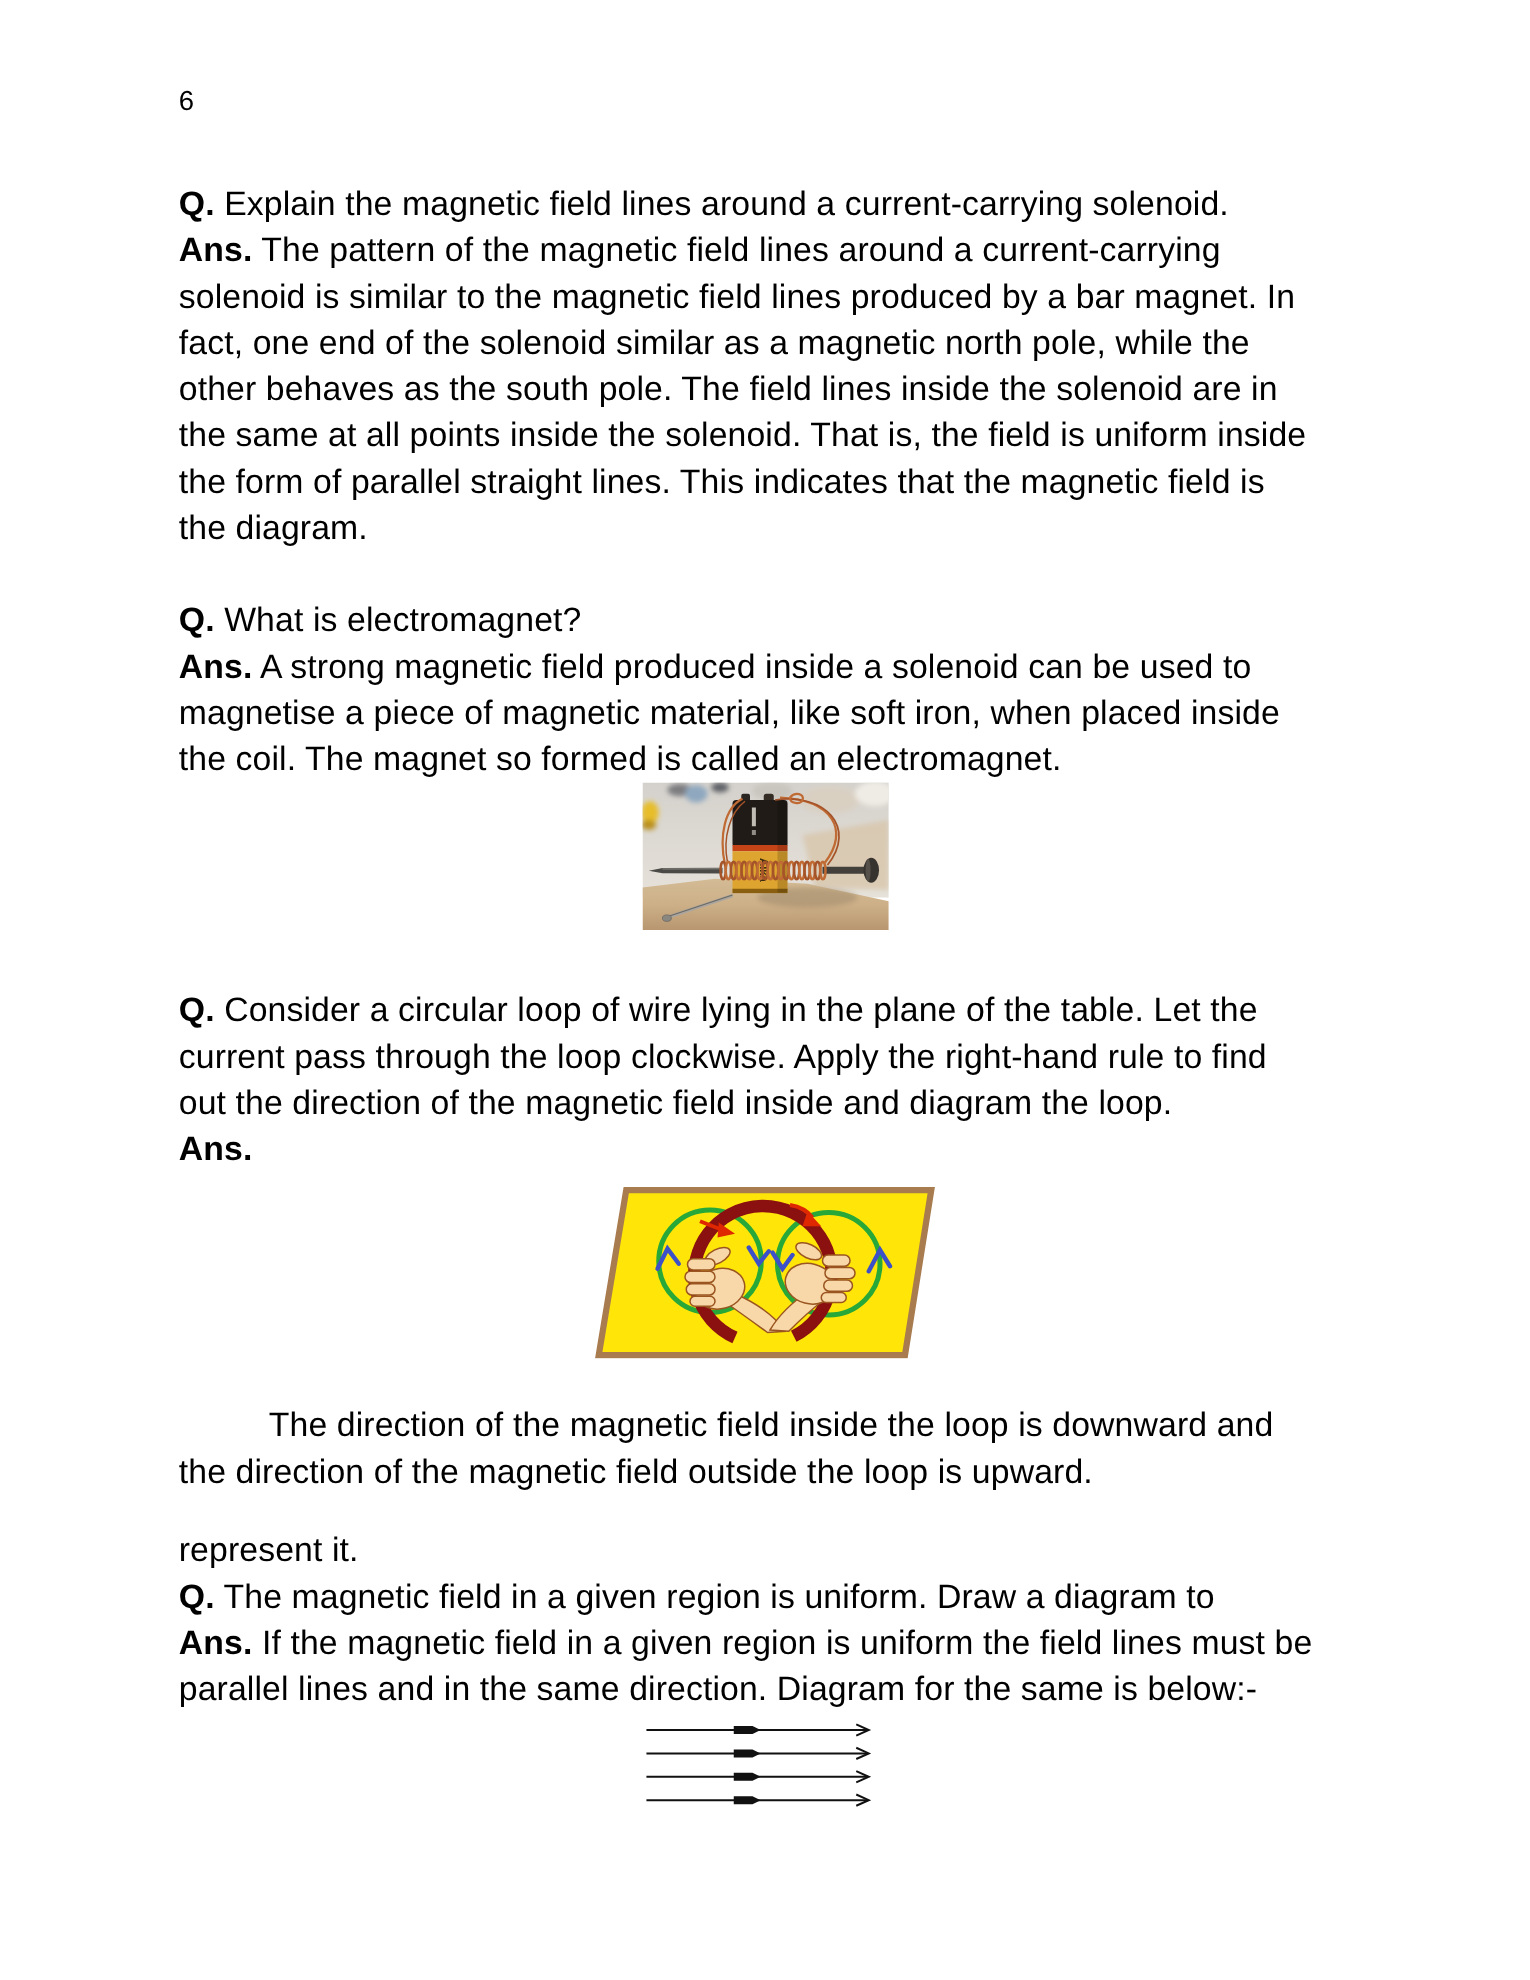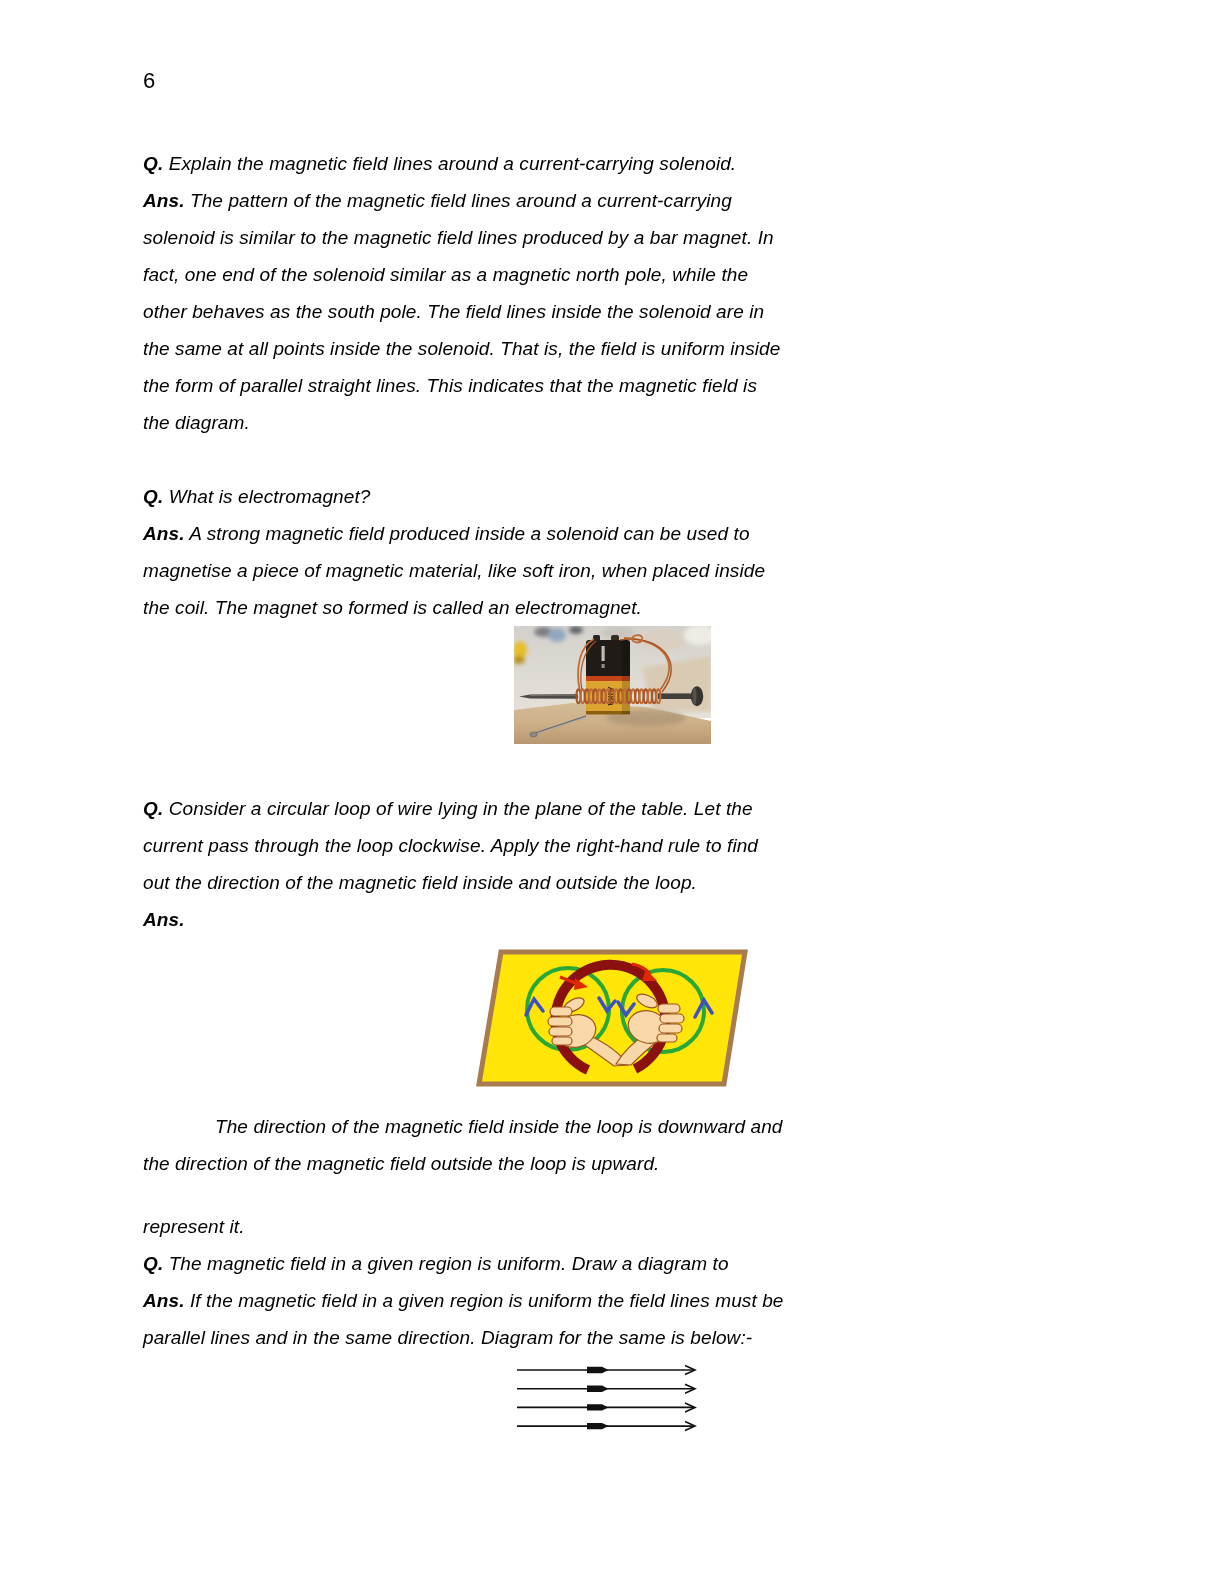--- a/index.html
+++ b/index.html
@@ -1,25 +1,25 @@
 <!DOCTYPE html>
 <html><head>
 <meta charset="utf-8">
 <style>
   html,body{margin:0;padding:0;background:#ffffff;}
   body{width:1224px;height:1584px;overflow:hidden;
        font-family:"Liberation Sans","DejaVu Sans",sans-serif;color:#000;}
   .page{box-sizing:border-box;width:1224px;height:1584px;
         padding:62px 161px 0 143px;}
   .pgnum{font-size:22px;line-height:37px;}
-  .para{font-size:19px;line-height:37px;letter-spacing:0.1px;font-style:italic;}
+  .para{font-size:27px;line-height:37px;letter-spacing:0.1px;}
   .para .line{white-space:nowrap;}
   .para .line.indent{padding-left:72px;}
   .para strong{font-weight:bold;}
-  .mt46{margin-top:46px;} .mt37{margin-top:37px;} .mt21{margin-top:21px;}
+  .mt46{margin-top:46px;} .mt37{margin-top:37px;} .mt21{margin-top:35px;}
   .mt26{margin-top:26px;} .mt11{margin-top:11px;} .mt8{margin-top:8px;}
   .fig{display:flex;justify-content:center;position:relative;left:9px;}
   svg{display:block;}
 </style>
 </head>
 <body>
 
 <div class="page">
 
   <div class="pgnum">6</div>
@@ -131,21 +131,21 @@
           <ellipse cx="135.90000000000003" cy="70.3" rx="2.1" ry="7" fill="none" stroke="#c06a34" stroke-width="2"></ellipse>
           <ellipse cx="140.10000000000002" cy="70.3" rx="2.1" ry="7" fill="none" stroke="#a5542a" stroke-width="2"></ellipse>
           <ellipse cx="144.3" cy="70.3" rx="2.1" ry="7" fill="none" stroke="#c06a34" stroke-width="2"></ellipse>
         </g>
     </svg>
   </div>
 
   <div class="para mt46">
       <div class="line"><strong>Q.</strong> Consider a circular loop of wire lying in the plane of the table. Let the</div>
       <div class="line">current pass through the loop clockwise. Apply the right-hand rule to find</div>
-      <div class="line">out the direction of the magnetic field inside and outside the loop.</div>
+      <div class="line">out the direction of the magnetic field inside and diagram the loop.</div>
       <div class="line"><strong>Ans.</strong></div>
     </div>
 
   <div class="fig mt11">
     <svg width="272" height="138" viewBox="0 0 272 138">
       <polygon points="25,3 269,3 248,135 3,135" fill="#ffe608" stroke="#a87c4f" stroke-width="5"></polygon>
       <g fill="none" stroke="#28a838" stroke-width="4">
         <circle cx="92" cy="60" r="41"></circle>
         <circle cx="187" cy="62" r="41"></circle>
       </g>

